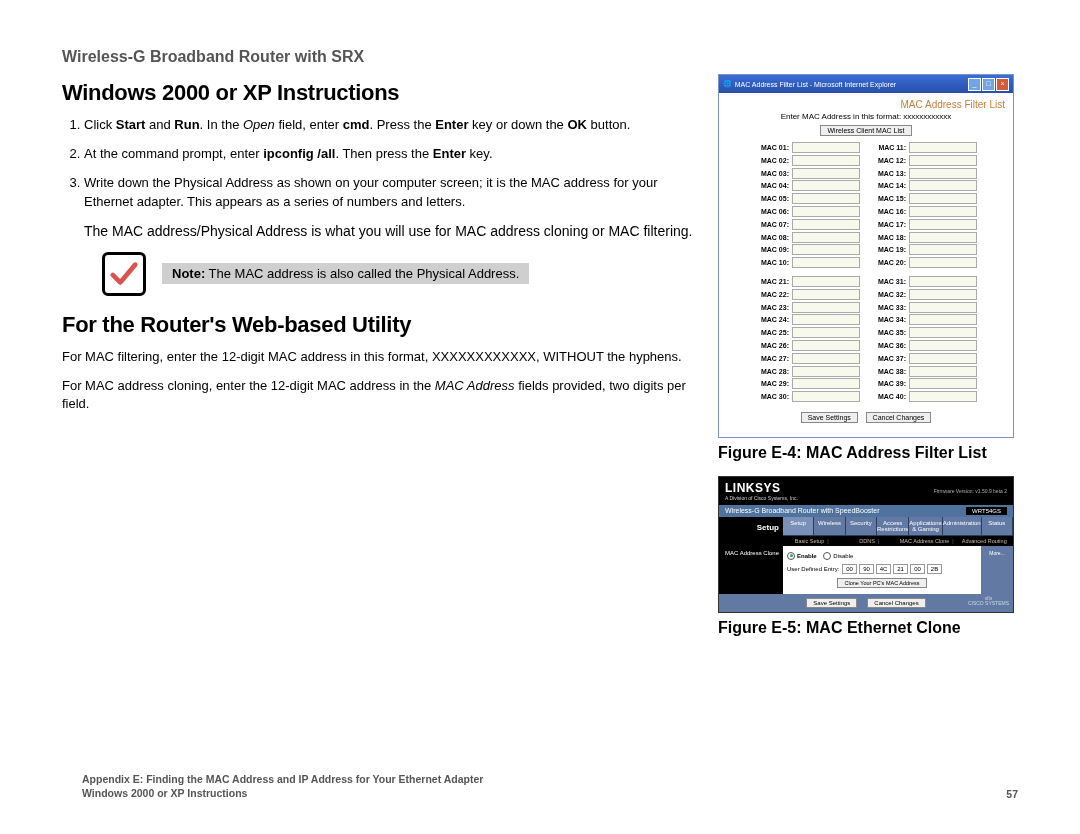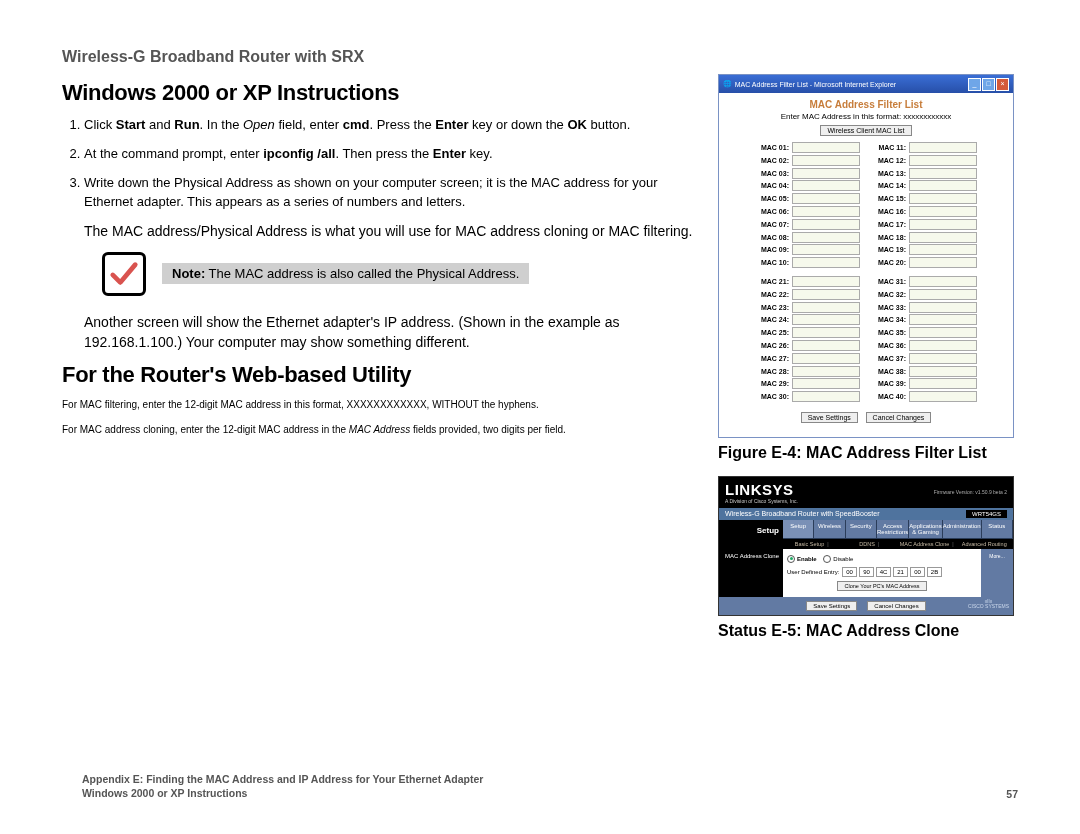--- a/index.html
+++ b/index.html
@@ -27,46 +27,46 @@
   .indented-p { margin: 0 0 10px 22px; font-size: 14px; line-height: 1.45; }
 
   .note-row { display: flex; align-items: center; gap: 16px; margin: 8px 0 16px 40px; }
   .check-icon {
     width: 38px; height: 38px; border: 3px solid #000; border-radius: 6px; position: relative;
     display: flex; align-items: center; justify-content: center; flex: 0 0 auto;
   }
   .check-icon svg { width: 30px; height: 30px; }
   .note-text { background: #cfcfcf; padding: 3px 10px; font-size: 13px; }
 
-  .body-p { font-size: 10px; line-height: 1.45; margin: 4px 0 10px 0; }
+  .body-p { font-size: 13px; line-height: 1.45; margin: 4px 0 10px 0; }
 
   .fig-caption { font-weight: bold; font-size: 16px; text-align: left; margin-top: 6px; }
 
   
   .filter-window { border: 1px solid #7a92c4; font-size: 7px; background: #fff; width: 294px; }
   .fw-title { background: linear-gradient(#3a6ed5, #274fa8); color: #fff; padding: 2px 4px; display:flex; align-items:center; justify-content:space-between; height:14px; }
   .fw-title .winbtns { display:flex; gap:1px; }
   .fw-title .wb { width:11px; height:11px; background:#6fa6e8; border:1px solid #fff; font-size:7px; line-height:9px; text-align:center; color:#fff; }
   .fw-title .wb.close { background:#d45a3a; }
   .fw-body { padding: 6px 8px 8px 8px; }
-  .fw-heading { color:#c77d3b; font-weight:bold; text-align:center; font-size:10px; margin-bottom:2px; }
+  .fw-heading { color:#c77d3b; font-weight:normal; text-align:right; font-size:10px; margin-bottom:2px; }
   .fw-sub { text-align:center; font-size:8px; margin-bottom:4px; }
   .fw-btn-row { text-align:center; margin:4px 0 6px 0; }
   .mini-btn { display:inline-block; border:1px solid #888; background:#efefef; font-size:7px; padding:1px 6px; }
   .mac-grid { display:flex; gap:12px; justify-content:center; }
   .mac-col { }
   .mac-row { display:flex; align-items:center; margin-bottom:1.8px; }
   .mac-label { width:34px; font-weight:bold; font-size:7px; text-align:right; padding-right:3px; }
   .mac-input { width:66px; height:9px; border:1px solid #aaa; background:#f6f9ec; }
   .mac-spacer { height:6px; }
 
   
   .router-window { width:294px; border:1px solid #333; font-size:6px; background:#fff; margin-top:14px; }
   .router-top { background:#000; color:#fff; padding:4px 6px; display:flex; justify-content:space-between; align-items:center; }
-  .linksys-logo { font-weight:bold; font-size:15px; letter-spacing:0.5px; }
+  .linksys-logo { font-weight:bold; font-size:12px; letter-spacing:0.5px; }
   .linksys-sub { font-size:5px; color:#ccc; }
   .fw-ver { font-size:5px; color:#aaa; }
   .router-band { background:#4f739e; color:#fff; padding:2px 6px; display:flex; justify-content:space-between; align-items:center; font-size:7px; }
   .router-band .model { background:#000; padding:1px 6px; font-size:6px; }
   .router-tabs-area { display:flex; }
   .router-side { background:#000; color:#fff; width:56px; padding:6px 4px; font-size:8px; font-weight:bold; text-align:right; }
   .router-right { flex:1; }
   .tab-row { background:#627aa3; display:flex; border-bottom:1px solid #2b3d5a; }
   .tab { color:#fff; font-size:6px; padding:3px 0; flex:1; text-align:center; border-right:1px solid #2b3d5a; }
   .tab.active { background:#7a90b6; }
@@ -111,21 +111,20 @@
       <div class="check-icon">
         <svg viewBox="0 0 32 32">
             <path d="M4 17 L12 25 L28 6" fill="none" stroke="#d9534f" stroke-width="5" stroke-linecap="round" stroke-linejoin="round"></path>
           </svg>
       </div>
       <div class="note-text">
         <b>Note:</b><span> The MAC address is also called the Physical Address.</span>
       </div>
     </div>
 
-    <p class="indented-p">Another screen will show the Ethernet adapter's IP address. (Shown in the example as 192.168.1.100.) Your computer may show something different.</p>
 
     <h2 class="sec">For the Router's Web-based Utility</h2>
 
     <p class="body-p">For MAC filtering, enter the 12-digit MAC address in this format, XXXXXXXXXXXX, WITHOUT the hyphens.</p>
     <p class="body-p">
       <span>For MAC address cloning, enter the 12-digit MAC address in the </span><i>MAC Address</i><span> fields provided, two digits per field.</span>
     </p>
   </div>
 
   <div class="right-col">
@@ -379,21 +378,21 @@
           </div>
         </div>
         <div class="router-help">More...</div>
       </div>
       <div class="router-bottombar">
         <span class="mini-btn" style="font-size:6px;">Save Settings</span>
         <span class="mini-btn" style="font-size:6px;">Cancel Changes</span>
         <div class="cisco">ııllıı<br><span>CISCO SYSTEMS</span></div>
       </div>
     </div>
-    <div class="fig-caption">Status E-5: MAC Address Clone</div>
+    <div class="fig-caption">Figure E-5: MAC Ethernet Clone</div>
 
   </div>
 </div>
 
 <div class="footer">
   <div class="fl">
     <div>Appendix E: Finding the MAC Address and IP Address for Your Ethernet Adapter</div>
     <div>Windows 2000 or XP Instructions</div>
   </div>
   <div>57</div>

